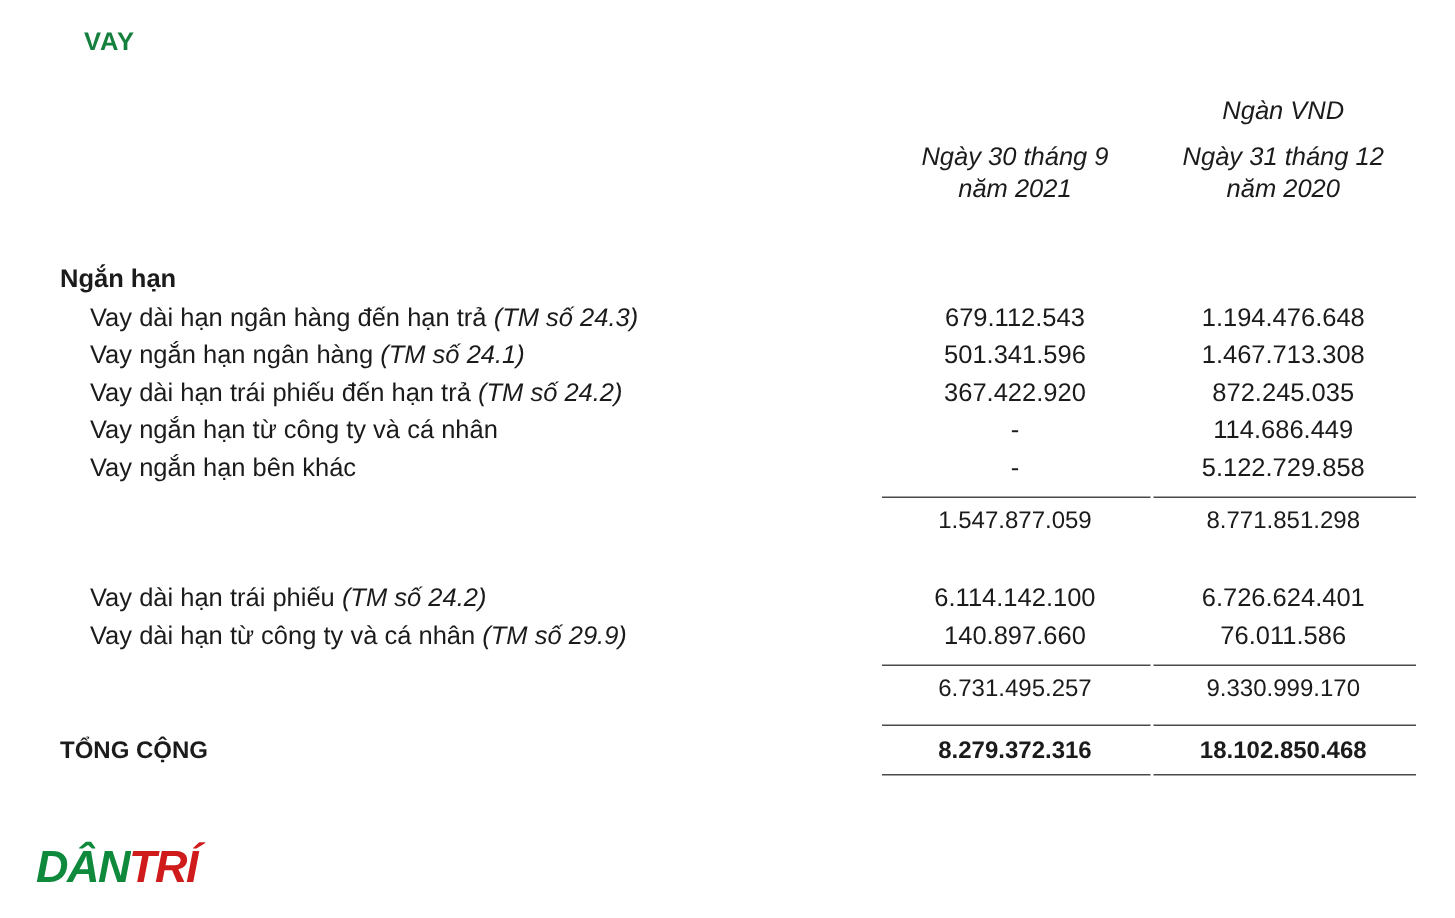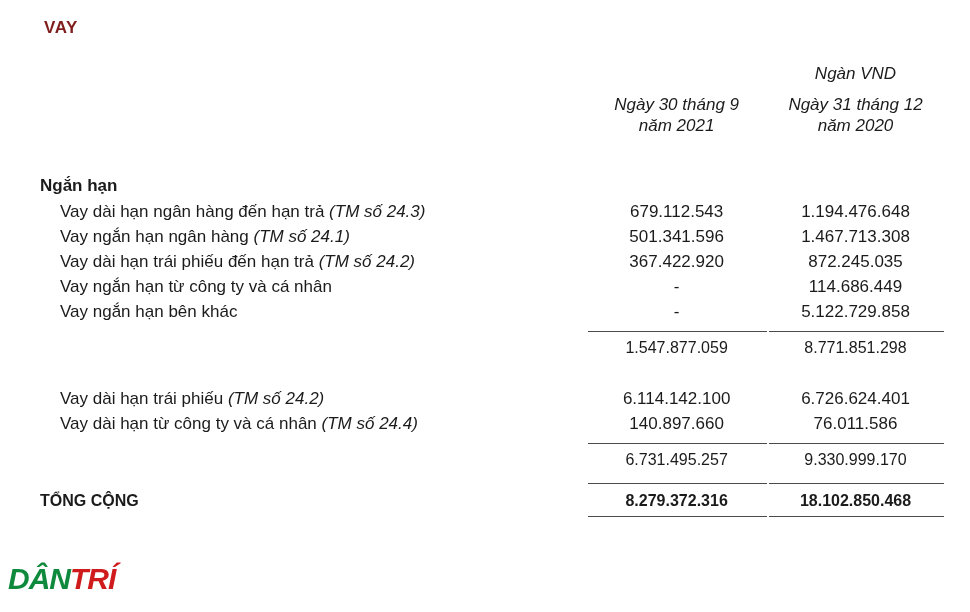--- a/index.html
+++ b/index.html
@@ -19,22 +19,22 @@
     position: relative;
     width: 970px;
     height: 612px;
     box-sizing: border-box;
     padding: 14px 22px 0 40px;
   }
   .section-title {
     font-size: 17px;
     font-weight: bold;
     letter-spacing: 0.6px;
-    color: #7f1d1d;
-    margin: 4px 0 0 4px;
+    color: #15803d;
+    margin: 4px 0 0 16px;
   }
 
   table.fin {
     width: 100%;
     border-collapse: collapse;
     margin-top: 26px;
     font-size: 17px;
   }
   table.fin td {
     padding: 0;
@@ -107,21 +107,21 @@
   }
   .grand-under .col-num > div {
     border-top: 1px solid #4a4a4a;
     height: 0;
     margin-top: 6px;
   }
 
   
   .watermark {
     position: absolute;
-    left: 8px;
+    left: 24px;
     bottom: 18px;
     font-size: 30px;
     font-weight: bold;
     font-style: italic;
     letter-spacing: -1px;
     line-height: 1;
     white-space: nowrap;
     pointer-events: none;
   }
   .watermark .dan { color: #0f8a3c; }
@@ -230,21 +230,21 @@
       <td class="col-label item-label">
         <span>Vay dài hạn trái phiếu</span>
         <i>(TM số 24.2)</i>
       </td>
       <td class="col-num">6.114.142.100</td>
       <td class="col-num second">6.726.624.401</td>
     </tr>
     <tr class="item-row">
       <td class="col-label item-label">
         <span>Vay dài hạn từ công ty và cá nhân</span>
-        <i>(TM số 24.4)</i>
+        <i>(TM số 29.9)</i>
       </td>
       <td class="col-num">140.897.660</td>
       <td class="col-num second">76.011.586</td>
     </tr>
 
     <tr class="rule-row">
       <td class="col-label"></td>
       <td class="col-num">
             <div></div>
           </td>

